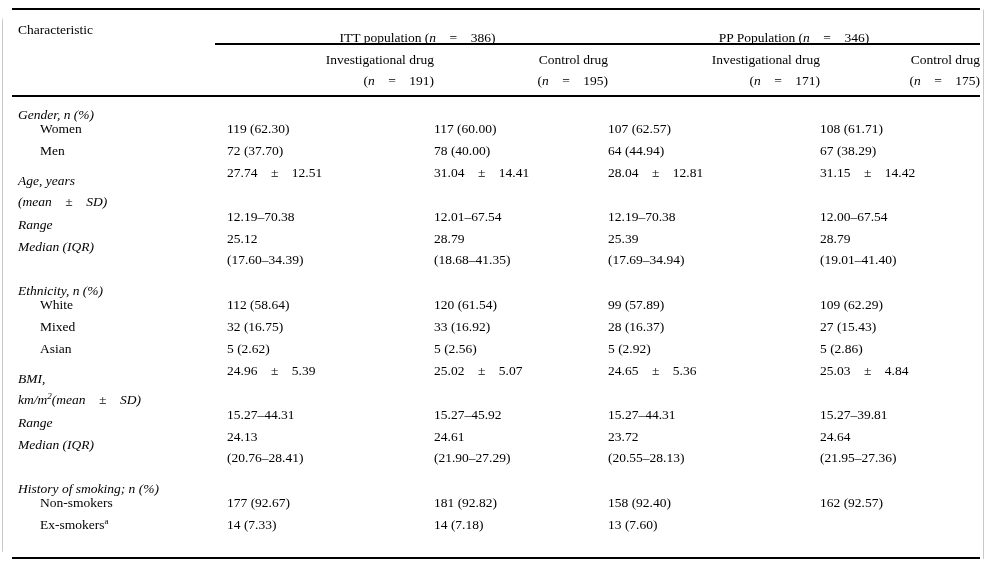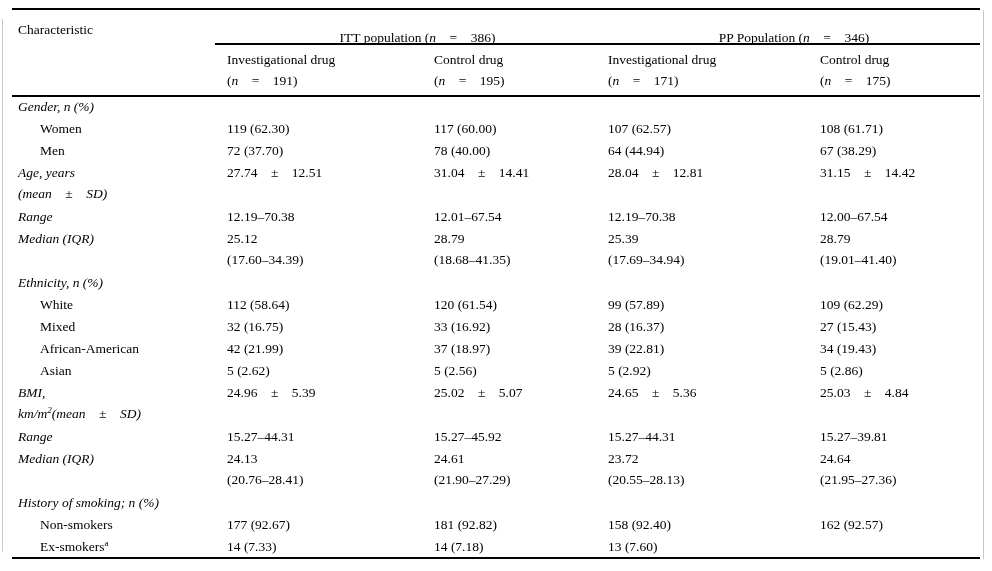--- a/index.html
+++ b/index.html
@@ -30,28 +30,28 @@
     position: absolute;
     left: 18px;
     width: 962px;
     display: grid;
     grid-template-columns: 209px 207px 174px 212px 1fr;
   }
   .thead1 { top: 10px; height: 33px; align-items: center; }
   .thead1 .groupcell { text-align: center; padding-top: 4px; margin-top: 16px; }
   .thead1 .g1 { grid-column: 2 / 4; }
   .thead1 .g2 { grid-column: 4 / 6; }
-  .thead2 { top: 45px; height: 49px; padding-top: 4px; line-height: 21px; }
+  .thead2 { top: 45px; height: 49px; padding-top: 4px; line-height: 21px; text-align: right; }
   .charcell { padding-top: 4px; }
 
   .tbody { top: 96px; }
   .tr { display: grid; grid-template-columns: 209px 207px 174px 212px 1fr; height: 22px; align-items: start; }
   .tr.tall { height: 44px; }
   .td { line-height: 21px; white-space: pre-wrap; }
-  .td.label.sec { font-style: italic; }
+  .td.label.sec { font-style: italic; margin-top: 8px; }
   .td.label.sub { padding-left: 22px; }
   sup { font-size: 9px; vertical-align: super; line-height: 0; }
   i { font-style: italic; }
   .pre { white-space: pre-wrap; }
 </style>
 </head>
 <body>
 
 <div class="page">
 
@@ -148,27 +148,20 @@
     </div>
 
     <div class="tr">
       <div class="td label sub"><span>Mixed</span><sup></sup><span></span></div>
       <div class="td">32 (16.75)</div>
       <div class="td">33 (16.92)</div>
       <div class="td">28 (16.37)</div>
       <div class="td">27 (15.43)</div>
     </div>
 
-    <div class="tr">
-      <div class="td label sub"><span>African-American</span><sup></sup><span></span></div>
-      <div class="td">42 (21.99)</div>
-      <div class="td">37 (18.97)</div>
-      <div class="td">39 (22.81)</div>
-      <div class="td">34 (19.43)</div>
-    </div>
 
     <div class="tr">
       <div class="td label sub"><span>Asian</span><sup></sup><span></span></div>
       <div class="td">5 (2.62)</div>
       <div class="td">5 (2.56)</div>
       <div class="td">5 (2.92)</div>
       <div class="td">5 (2.86)</div>
     </div>
 
     <div class="tr tall">

